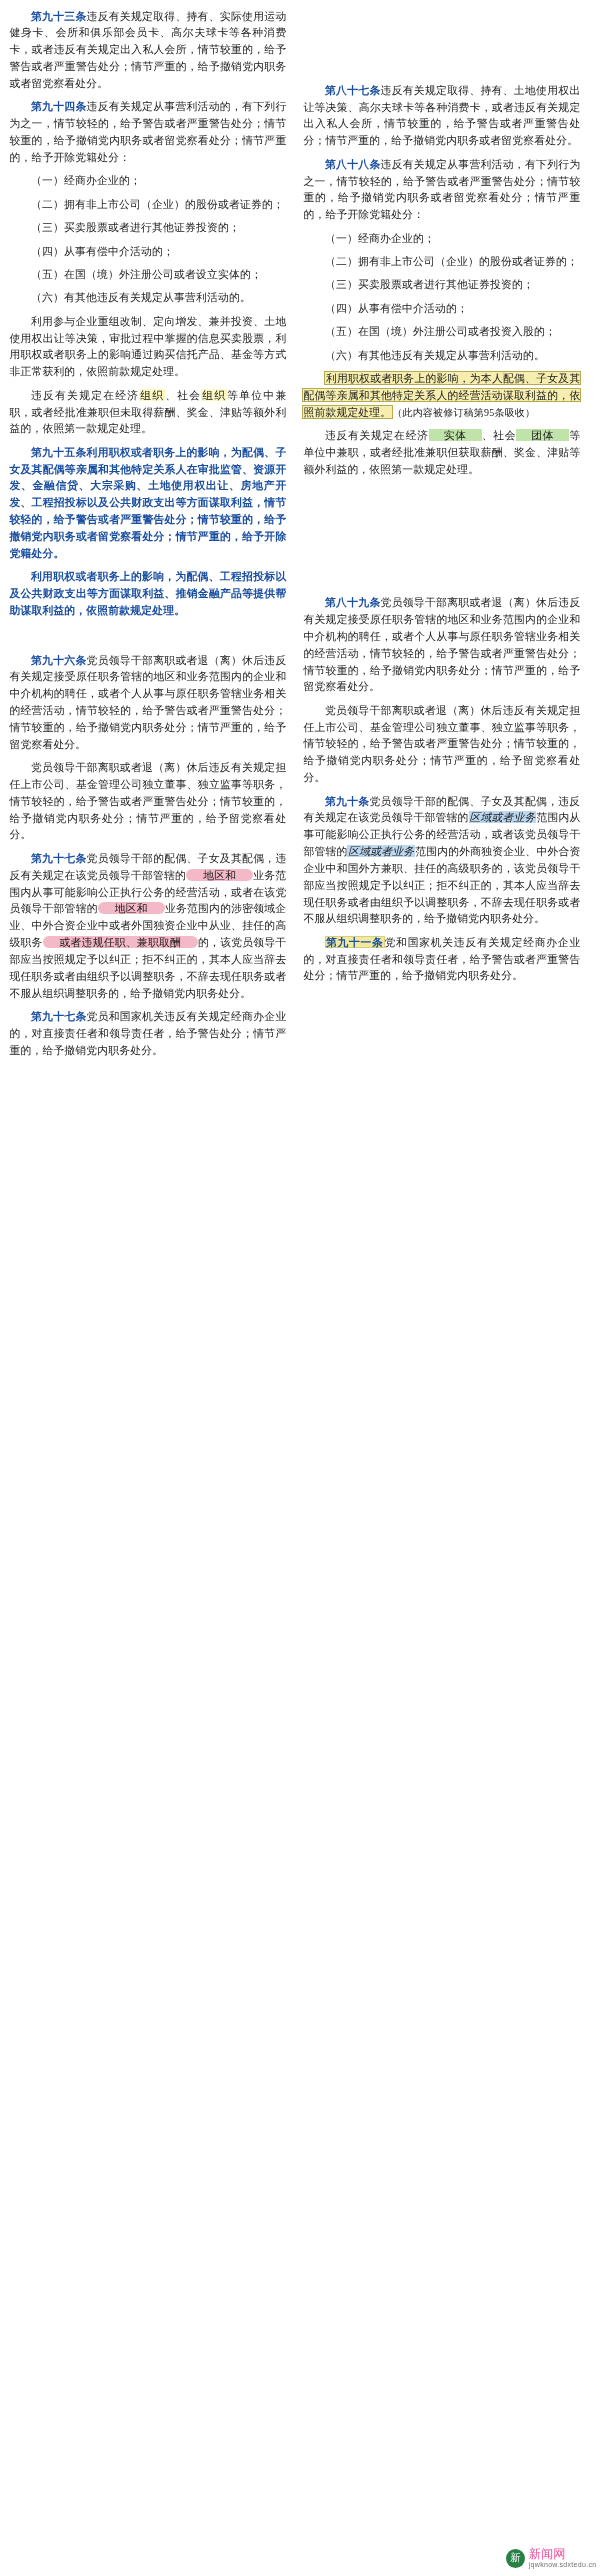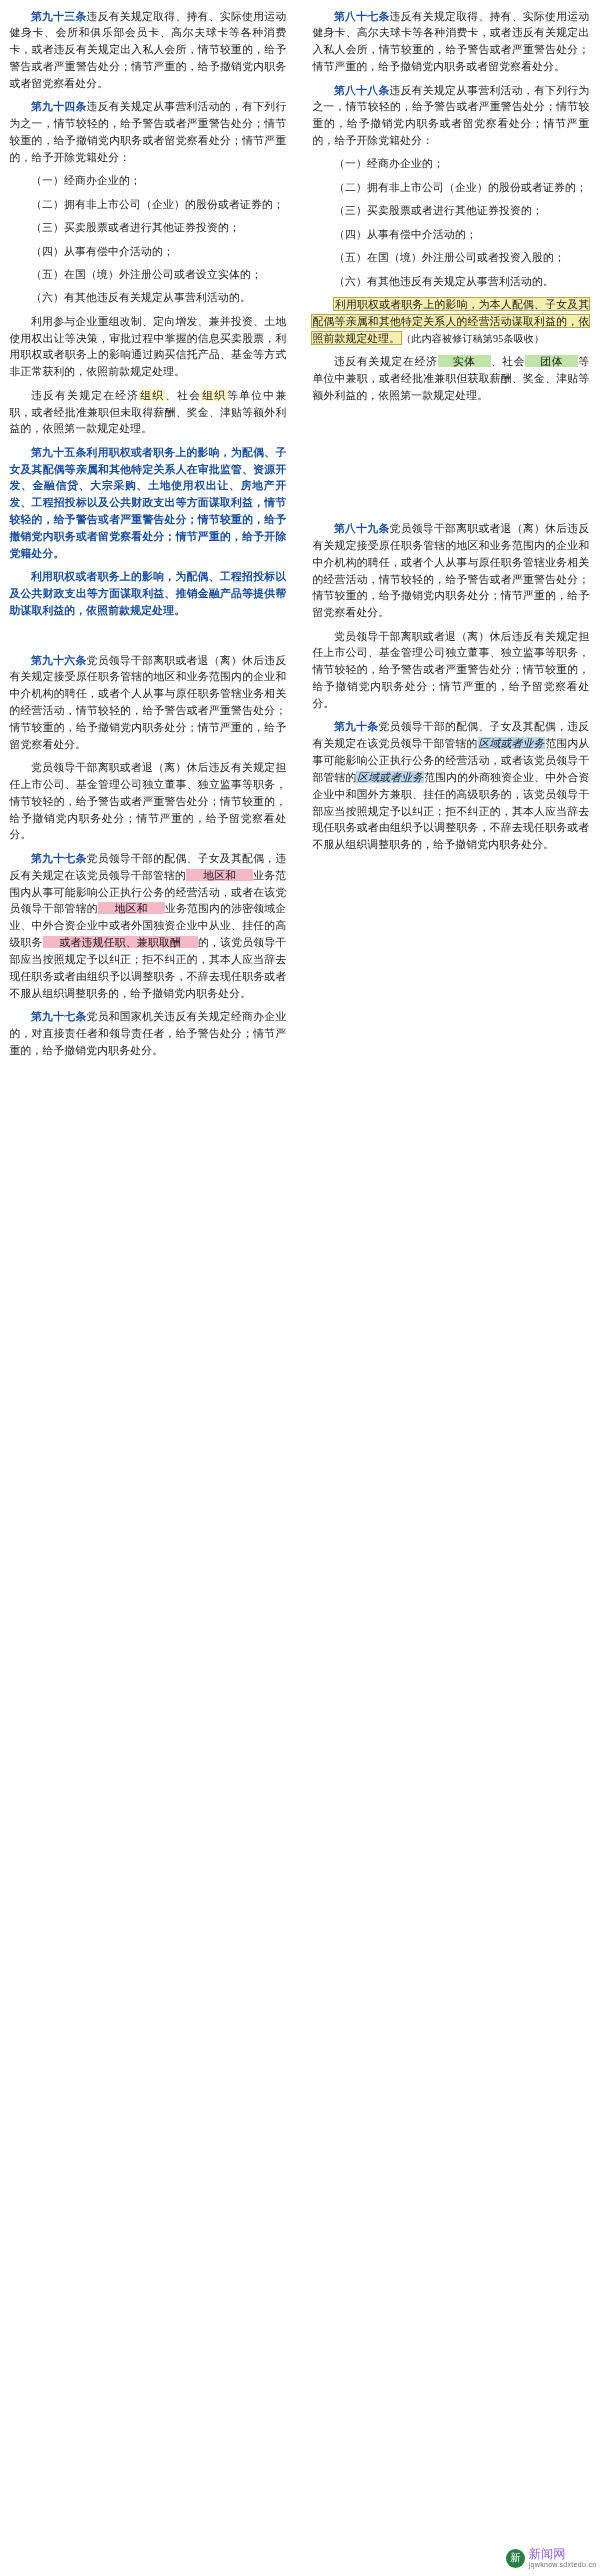--- a/index.html
+++ b/index.html
@@ -12,22 +12,22 @@
   .page {
     position: relative;
     width: 604px;
     min-height: 2576px;
     box-sizing: border-box;
     padding: 7.6px 9.4px 38px 9.4px;
     background: #ffffff;
   }
   .cols {
     display: flex;
-    gap: 26px;
-    align-items: flex-start;
+    gap: 17px;
+    align-items: center;
   }
   .col {
     width: 277px;
     box-sizing: border-box;
   }
   .col.left { }
   .col.right { }
   p {
     margin: 0 0 6.6px 0;
     font-size: 10.8px;
@@ -54,20 +54,21 @@
     padding: 0 0.9px;
     font-style: italic;
   }
   .hl-orange {
     background: #fef9c3;
     padding: 0 0.9px;
   }
   .hl-pink {
     background: #f3b9c6;
     padding: 0 17px;
+    border-radius: 6px;
   }
   .hl-green {
     background: #bfe3a8;
     padding: 0 15px;
   }
   .note-paren { font-size: 10px; }
   .spacer-lg { height: 110px; }
   .spacer-md { height: 26.4px; }
   
   .watermark {
@@ -83,21 +84,21 @@
     width: 19px; height: 19px;
     border-radius: 50%;
     background: #1d7a3c;
     color: #fff;
     font-size: 10.4px;
     display: flex; align-items: center; justify-content: center;
     font-family: "Liberation Serif", serif;
   }
   .wm-text {
     font-size: 12.3px;
-    color: #8b5cf6;
+    color: #ec4899;
     font-family: "Liberation Sans", sans-serif;
   }
   .wm-sub {
     font-size: 7px;
     color: #6a6a6a;
     font-family: "Liberation Sans", sans-serif;
     letter-spacing: 0.3px;
   }
   .wm-stack { display:flex; flex-direction:column; line-height:1.05; }
 </style>
@@ -135,21 +136,21 @@
       <p>党员领导干部离职或者退（离）休后违反有关规定担任上市公司、基金管理公司独立董事、独立监事等职务，情节较轻的，给予警告或者严重警告处分；情节较重的，给予撤销党内职务处分；情节严重的，给予留党察看处分。</p>
 
       <p><span class="art blue-b">第九十七条</span><span>党员领导干部的配偶、子女及其配偶，违反有关规定在该党员领导干部管辖的</span><span class="hl-pink">地区和</span><span>业务范围内从事可能影响公正执行公务的经营活动，或者在该党员领导干部管辖的</span><span class="hl-pink">地区和</span><span>业务范围内的涉密领域企业、中外合资企业中或者外国独资企业中从业、挂任的高级职务</span><span class="hl-pink">或者违规任职、兼职取酬</span><span>的，该党员领导干部应当按照规定予以纠正；拒不纠正的，其本人应当辞去现任职务或者由组织予以调整职务，不辞去现任职务或者不服从组织调整职务的，给予撤销党内职务处分。</span></p>
 
       <p><span class="art blue-b">第九十七条</span><span>党员和国家机关违反有关规定经商办企业的，对直接责任者和领导责任者，给予警告处分；情节严重的，给予撤销党内职务处分。</span></p>
 
     </div>
 
     <div class="col right">
 
-      <p><span class="art blue-b">第八十七条</span><span>违反有关规定取得、持有、实际使用运动健身卡、高尔夫球卡等各种消费卡，或者违反有关规定出入私人会所，情节较重的，给予警告或者严重警告处分；情节严重的，给予撤销党内职务或者留党察看处分。</span></p>
+      <p><span class="art blue-b">第八十七条</span><span>违反有关规定取得、持有、土地使用权出让等决策、高尔夫球卡等各种消费卡，或者违反有关规定出入私人会所，情节较重的，给予警告或者严重警告处分；情节严重的，给予撤销党内职务或者留党察看处分。</span></p>
 
       <p><span class="art blue-b">第八十八条</span><span>违反有关规定从事营利活动，有下列行为之一，情节较轻的，给予警告或者严重警告处分；情节较重的，给予撤销党内职务或者留党察看处分；情节严重的，给予开除党籍处分：</span></p>
 
       <p class="sub">（一）经商办企业的；</p>
       <p class="sub">（二）拥有非上市公司（企业）的股份或者证券的；</p>
       <p class="sub">（三）买卖股票或者进行其他证券投资的；</p>
       <p class="sub">（四）从事有偿中介活动的；</p>
       <p class="sub">（五）在国（境）外注册公司或者投资入股的；</p>
       <p class="sub">（六）有其他违反有关规定从事营利活动的。</p>
 
@@ -158,20 +159,21 @@
       <p><span>违反有关规定在经济</span><span class="hl-green">实体</span><span>、社会</span><span class="hl-green">团体</span><span>等单位中兼职，或者经批准兼职但获取薪酬、奖金、津贴等额外利益的，依照第一款规定处理。</span></p>
 
       <div class="spacer-lg"></div>
 
       <p><span class="art blue-b">第八十九条</span><span>党员领导干部离职或者退（离）休后违反有关规定接受原任职务管辖的地区和业务范围内的企业和中介机构的聘任，或者个人从事与原任职务管辖业务相关的经营活动，情节较轻的，给予警告或者严重警告处分；情节较重的，给予撤销党内职务处分；情节严重的，给予留党察看处分。</span></p>
 
       <p>党员领导干部离职或者退（离）休后违反有关规定担任上市公司、基金管理公司独立董事、独立监事等职务，情节较轻的，给予警告或者严重警告处分；情节较重的，给予撤销党内职务处分；情节严重的，给予留党察看处分。</p>
 
       <p><span class="art blue-b">第九十条</span><span>党员领导干部的配偶、子女及其配偶，违反有关规定在该党员领导干部管辖的</span><span class="hl-blue">区域或者业务</span><span>范围内从事可能影响公正执行公务的经营活动，或者该党员领导干部管辖的</span><span class="hl-blue">区域或者业务</span><span>范围内的外商独资企业、中外合资企业中和国外方兼职、挂任的高级职务的，该党员领导干部应当按照规定予以纠正；拒不纠正的，其本人应当辞去现任职务或者由组织予以调整职务，不辞去现任职务或者不服从组织调整职务的，给予撤销党内职务处分。</span></p>
 
+      <p><span class="art blue-b hl-yellow">第九十一条</span><span>党和国家机关违反有关规定经商办企业的，对直接责任者和领导责任者，给予警告或者严重警告处分；情节严重的，给予撤销党内职务处分。</span></p>
 
     </div>
   </div>
 
   <div class="watermark">
     <div class="wm-circle">新</div>
     <div class="wm-stack">
       <span class="wm-text">新闻网</span>
       <span class="wm-sub">jqwknow.sdxtedu.cn</span>
     </div>

